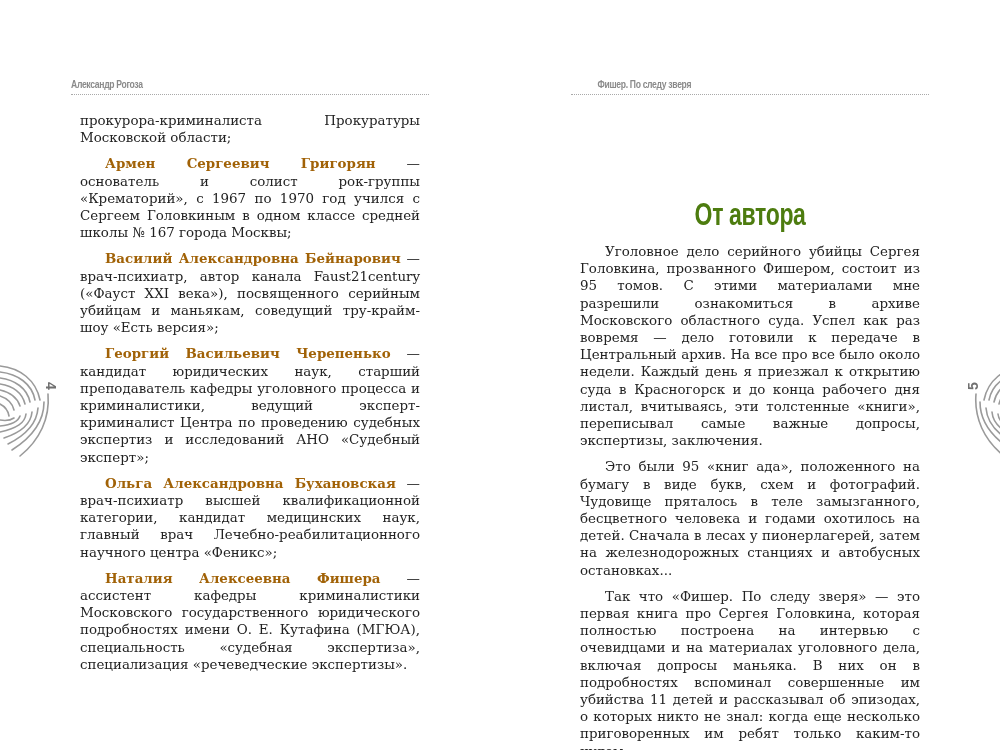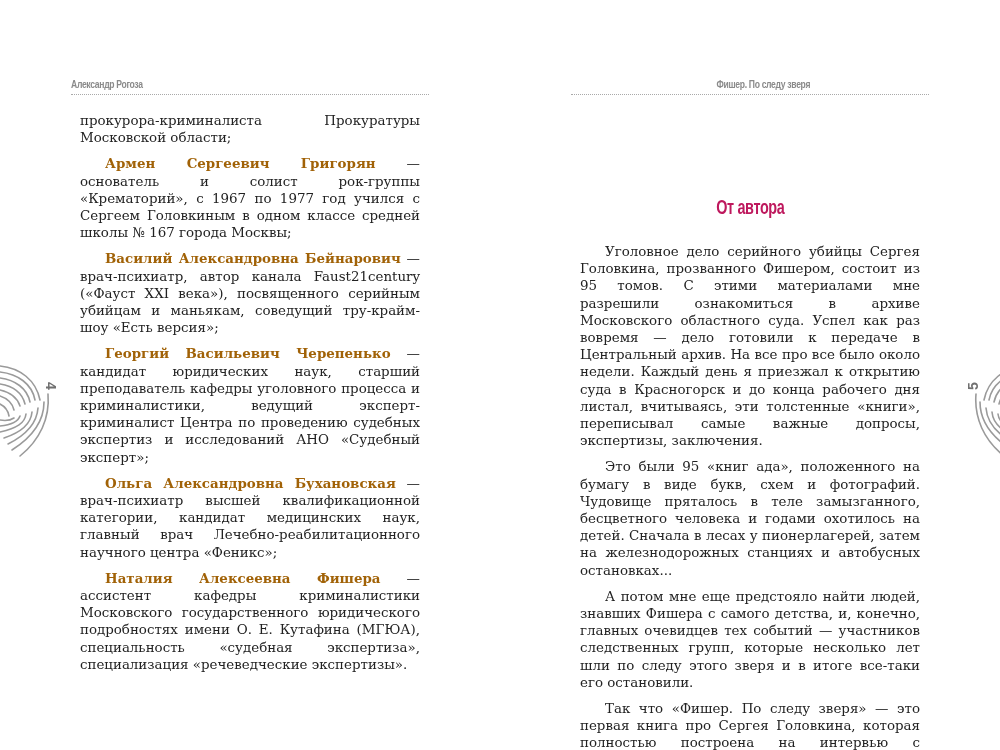--- a/index.html
+++ b/index.html
@@ -32,21 +32,21 @@
       left: 71px;
       width: 358px;
       font-family: "Liberation Sans", sans-serif;
       font-weight: bold;
       font-size: 11px;
       color: #8a8a8a;
       transform-origin: left center;
       letter-spacing: -0.4px;
     }
     .page.right .running-head {
-      text-align: center;
+      text-align: left;
     }
     .running-head span {
       display: inline-block;
       transform: scaleX(0.78);
       transform-origin: left center;
     }
     .page.right .running-head span {
       transform-origin: right center;
     }
     .head-rule {
@@ -83,22 +83,22 @@
     }
 
     .chapter-title {
       position: absolute;
       top: 196px;
       left: 71px;
       width: 358px;
       text-align: center;
       font-family: "Liberation Sans", sans-serif;
       font-weight: bold;
-      font-size: 20px;
-      color: #be185d;
+      font-size: 32px;
+      color: #4d7c0f;
       letter-spacing: -0.5px;
     }
     .chapter-title span {
       display: inline-block;
       transform: scaleX(0.72);
     }
 
     .fingerprint {
       position: absolute;
       top: 358px;
@@ -127,21 +127,21 @@
   </style>
 </head>
 <body>
 
 <div class="page left">
   <div class="running-head"><span>Александр Рогоза</span></div>
   <div class="head-rule"></div>
 
   <div class="text-block">
     <p class="para no-indent"><b></b><span>прокурора-криминалиста Прокуратуры Московской области;</span></p>
-    <p class="para"><b>Армен Сергеевич Григорян</b><span> — основатель и солист рок-группы «Крематорий», с 1967 по 1977 год учился с Сергеем Головкиным в одном классе средней школы № 167 города Москвы;</span></p>
+    <p class="para"><b>Армен Сергеевич Григорян</b><span> — основатель и солист рок-группы «Крематорий», с 1967 по 1970 год учился с Сергеем Головкиным в одном классе средней школы № 167 города Москвы;</span></p>
     <p class="para"><b>Василий Александровна Бейнарович</b><span> — врач-психиатр, автор канала Faust21century («Фауст XXI века»), посвященного серийным убийцам и маньякам, соведущий тру-крайм-шоу «Есть версия»;</span></p>
     <p class="para"><b>Георгий Васильевич Черепенько</b><span> — кандидат юридических наук, старший преподаватель кафедры уголовного процесса и криминалистики, ведущий эксперт-криминалист Центра по проведению судебных экспертиз и исследований АНО «Судебный эксперт»;</span></p>
     <p class="para"><b>Ольга Александровна Бухановская</b><span> — врач-психиатр высшей квалификационной категории, кандидат медицинских наук, главный врач Лечебно-реабилитационного научного центра «Феникс»;</span></p>
     <p class="para"><b>Наталия Алексеевна Фишера</b><span> — ассистент кафедры криминалистики Московского государственного юридического подробностях имени О. Е. Кутафина (МГЮА), специальность «судебная экспертиза», специализация «речеведческие экспертизы».</span></p>
   </div>
 
   <svg class="fingerprint" viewBox="0 0 60 100" xmlns="http://www.w3.org/2000/svg">
     <g fill="none" stroke="#9a9a9a" stroke-width="1.6" stroke-linecap="round">
       <path d="M0 8 C 20 10, 36 22, 40 42"></path>
       <path d="M0 14 C 18 16, 32 26, 35 42"></path>
@@ -164,21 +164,20 @@
 
 <div class="page right">
   <div class="running-head"><span>Фишер. По следу зверя</span></div>
   <div class="head-rule"></div>
 
   <div class="chapter-title"><span>От автора</span></div>
 
   <div class="text-block">
     <p class="para">Уголовное дело серийного убийцы Сергея Головкина, прозванного Фишером, состоит из 95 томов. С этими материалами мне разрешили ознакомиться в архиве Московского областного суда. Успел как раз вовремя — дело готовили к передаче в Центральный архив. На все про все было около недели. Каждый день я приезжал к открытию суда в Красногорск и до конца рабочего дня листал, вчитываясь, эти толстенные «книги», переписывал самые важные допросы, экспертизы, заключения.</p>
     <p class="para">Это были 95 «книг ада», положенного на бумагу в виде букв, схем и фотографий. Чудовище пряталось в теле замызганного, бесцветного человека и годами охотилось на детей. Сначала в лесах у пионерлагерей, затем на железнодорожных станциях и автобусных остановках...</p>
-    <p class="para">А потом мне еще предстояло найти людей, знавших Фишера с самого детства, и, конечно, главных очевидцев тех событий — участников следственных групп, которые несколько лет шли по следу этого зверя и в итоге все-таки его остановили.</p>
     <p class="para">Так что «Фишер. По следу зверя» — это первая книга про Сергея Головкина, которая полностью построена на интервью с очевидцами и на материалах уголовного дела, включая допросы маньяка. В них он в подробностях вспоминал совершенные им убийства 11 детей и рассказывал об эпизодах, о которых никто не знал: когда еще несколько приговоренных им ребят только каким-то чудом</p>
   </div>
 
   <svg class="fingerprint" viewBox="0 0 60 100" xmlns="http://www.w3.org/2000/svg">
     <g fill="none" stroke="#9a9a9a" stroke-width="1.6" stroke-linecap="round" transform="translate(60,0) scale(-1,1)">
       <path d="M0 8 C 20 10, 36 22, 40 42"></path>
       <path d="M0 14 C 18 16, 32 26, 35 42"></path>
       <path d="M0 20 C 15 22, 27 30, 30 44"></path>
       <path d="M0 26 C 12 28, 22 34, 25 46"></path>
       <path d="M0 32 C 9 34, 17 39, 20 48"></path>

